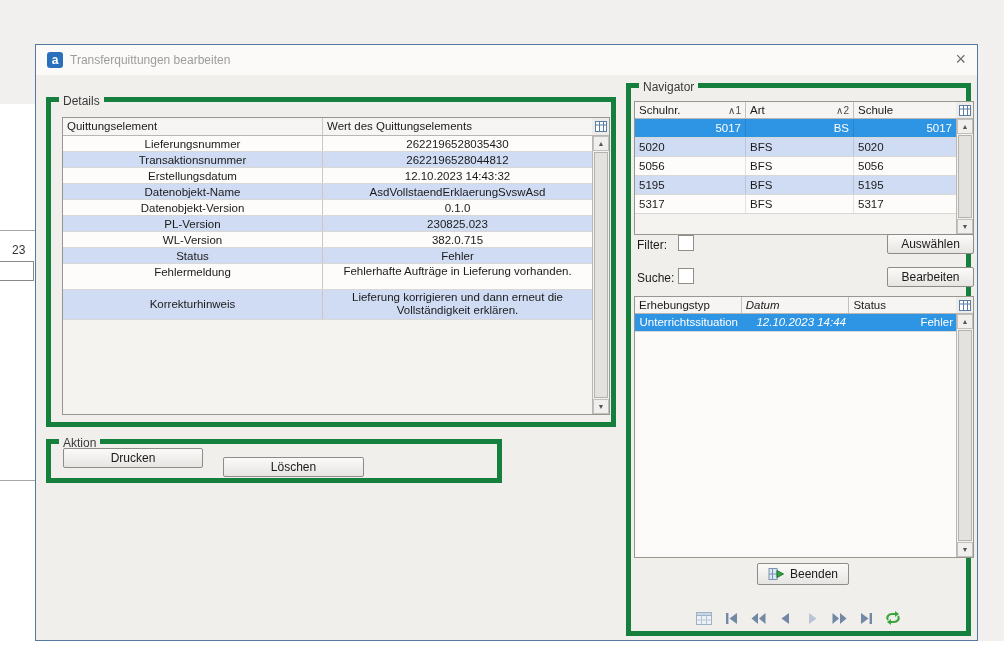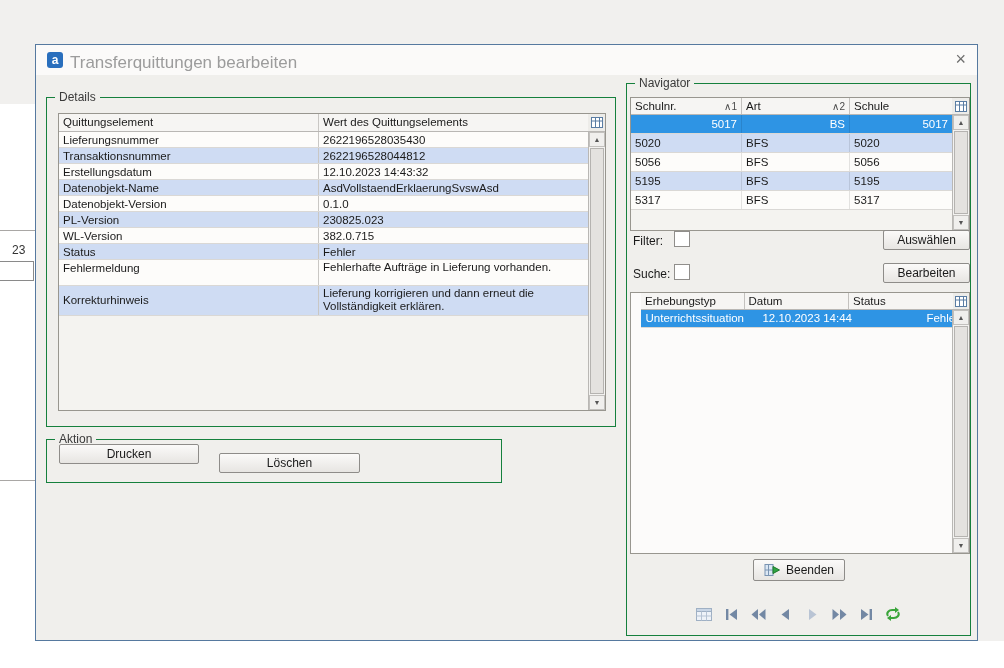--- a/index.html
+++ b/index.html
@@ -16,56 +16,56 @@
   .bg-text { position:absolute; left:12px; top:139px; color:#333; }
   .bg-field { position:absolute; left:0; top:157px; width:34px; height:20px; background:#fff; border:1px solid #8a8a8a; border-left:none; }
   .bg-bottom { position:absolute; left:0; top:641px; width:1004px; height:27px; background:#ffffff; }
 
   
   .dialog { position:absolute; left:35px; top:44px; width:943px; height:597px;
             background:#f0efec; border:1px solid #56799f; }
   .titlebar { position:absolute; left:0; top:0; right:0; height:30px; background:#fbfaf9; }
   .app-icon { position:absolute; left:11px; top:7px; width:16px; height:16px; background:#2a6fbd;
               border-radius:3px; color:#fff; font-weight:bold; font-size:12px; text-align:center; line-height:16px; }
-  .title { position:absolute; left:34px; top:8px; color:#9c9c9c; font-size:17px; }
+  .title { position:absolute; left:34px; top:8px; color:#9c9c9c; font-size:12px; }
   .close { position:absolute; right:11px; top:5px; font-size:18px; color:#6f6f6f; line-height:18px; }
 
   
-  .groupbox { position:absolute; border:1px solid #15803d; }
+  .groupbox { position:absolute; border:5px solid #15803d; }
   .gb-label { position:absolute; top:-8px; left:8px; background:#f0efec; padding:0 4px; color:#3a3a3a; }
   .gb-details   { left:10px;  top:52px;  width:570px; height:330px; }
   .gb-aktion    { left:10px;  top:394px; width:456px; height:44px;  }
   .gb-navigator { left:590px; top:38px;  width:345px; height:553px; }
 
   
   .tbl { position:absolute; border:1px solid #98968f; background:#f4f3f0; font-size:11.5px; }
-  .tbl-details { left:11px; top:15px; width:548px; height:298px; }
+  .tbl-details { left:11px; top:15px; width:548px; height:298px;text-align:center; }
   .tbl-schools { left:3px;  top:13px; width:340px; height:134px; }
-  .tbl-records { left:3px;  top:208px; width:340px; height:262px; background:#fcfbfa;padding-left:10px; }
+  .tbl-records { left:3px;  top:208px; width:340px; height:262px; background:#fcfbfa; }
 
   .thead { display:flex; height:18px; background:#f6f5f3; border-bottom:1px solid #b9b7b4; }
   .thead-sm { height:17px; }
   .th { padding:1px 4px; border-right:1px solid #c3c1be; overflow:hidden; white-space:nowrap;
         line-height:15px; display:flex; }
   .sort { margin-left:auto; font-size:10px; color:#4a4a4a; padding-left:2px; }
   .th-btn { width:17px; display:flex; align-items:center; justify-content:center;
             background:#edece9; border-left:0; }
 
   .trow { display:flex; border-bottom:1px solid #dad8d5; background:#fdfcfa; overflow:hidden; }
   .td { padding:1px 4px; overflow:hidden; white-space:nowrap; line-height:14px; }
   .td-wrap { white-space:normal; line-height:13px; }
   .c1 { width:260px; border-right:1px solid #c9c7c4; }
   .c2 { width:269px; }
   .h16 { height:16px; } .h26 { height:26px; } .h30 { height:30px; }
   .blue { background:var(--color-stripe, #cfdcf3); }
   .sel  { background:var(--color-selection, #2e94e4); color:#fff; }
   .sel .td { border-right-color: rgba(0,0,0,0.12); text-align: right; }
 
   .sc1 { width:111px; } .sc2 { width:108px; } .sc3 { width:102px; }
-  .rc1 { width:107px; } .rc2 { width:108px; } .rc3 { width:107px; }
+  .rc1 { width:107px; } .rc2 { width:108px;font-style:italic; } .rc3 { width:107px; }
   .srow { height:19px; }
   .srow .td { line-height:16px; border-right:1px solid rgba(0,0,0,0.10); }
   .srow .td:last-child { border-right:none; }
   .rrow { height:18px; }
 
   
   .vscroll { position:absolute; top:18px; right:0; width:17px; bottom:0;
              background:#f3f2f0; border-left:1px solid #b9b7b4; display:flex; flex-direction:column; }
   .vscroll-sm { top:17px; }
   .sb-btn { height:15px; background:#f0efed; border:1px solid #c2c0bd; font-size:7px; color:#555;

